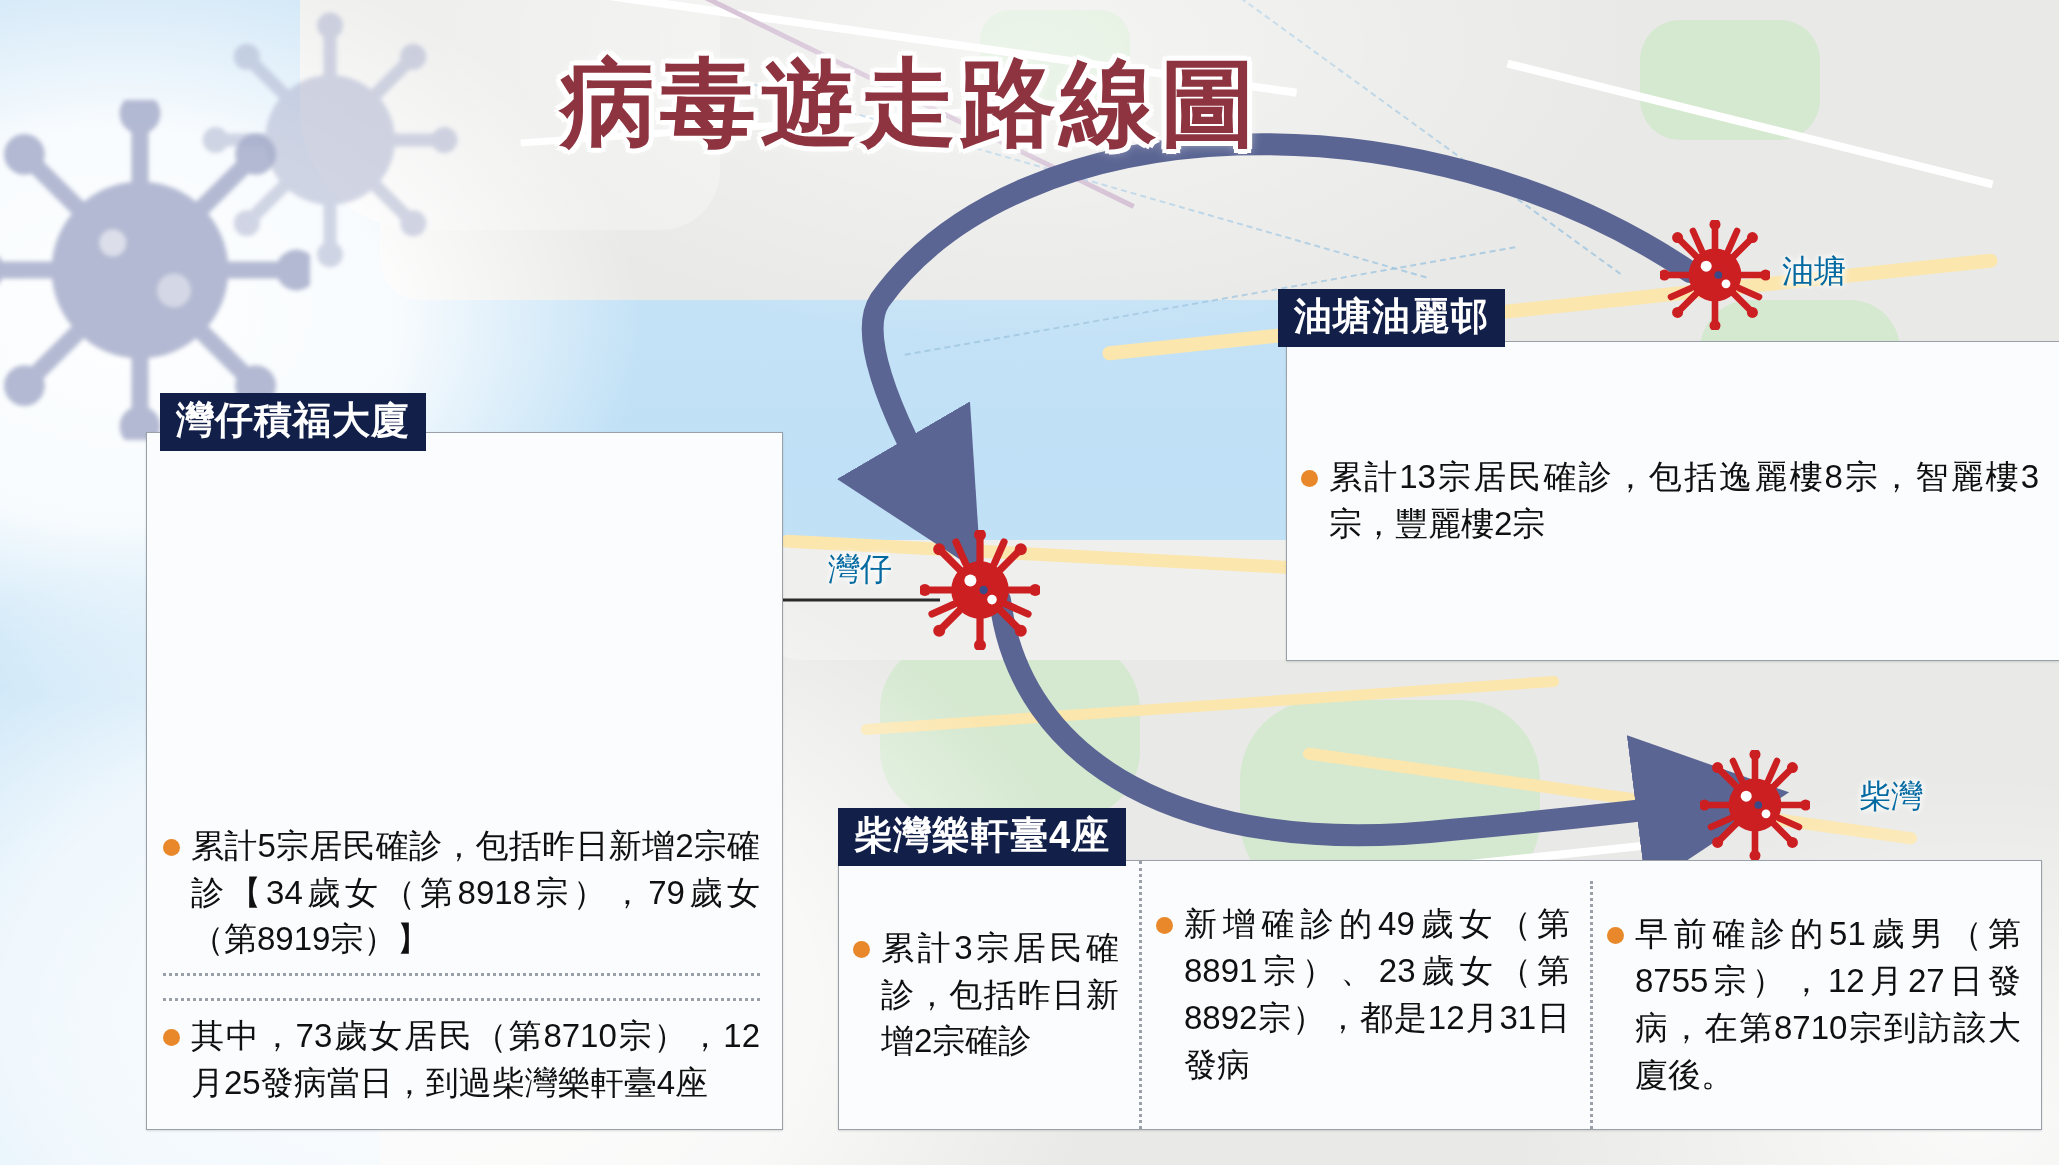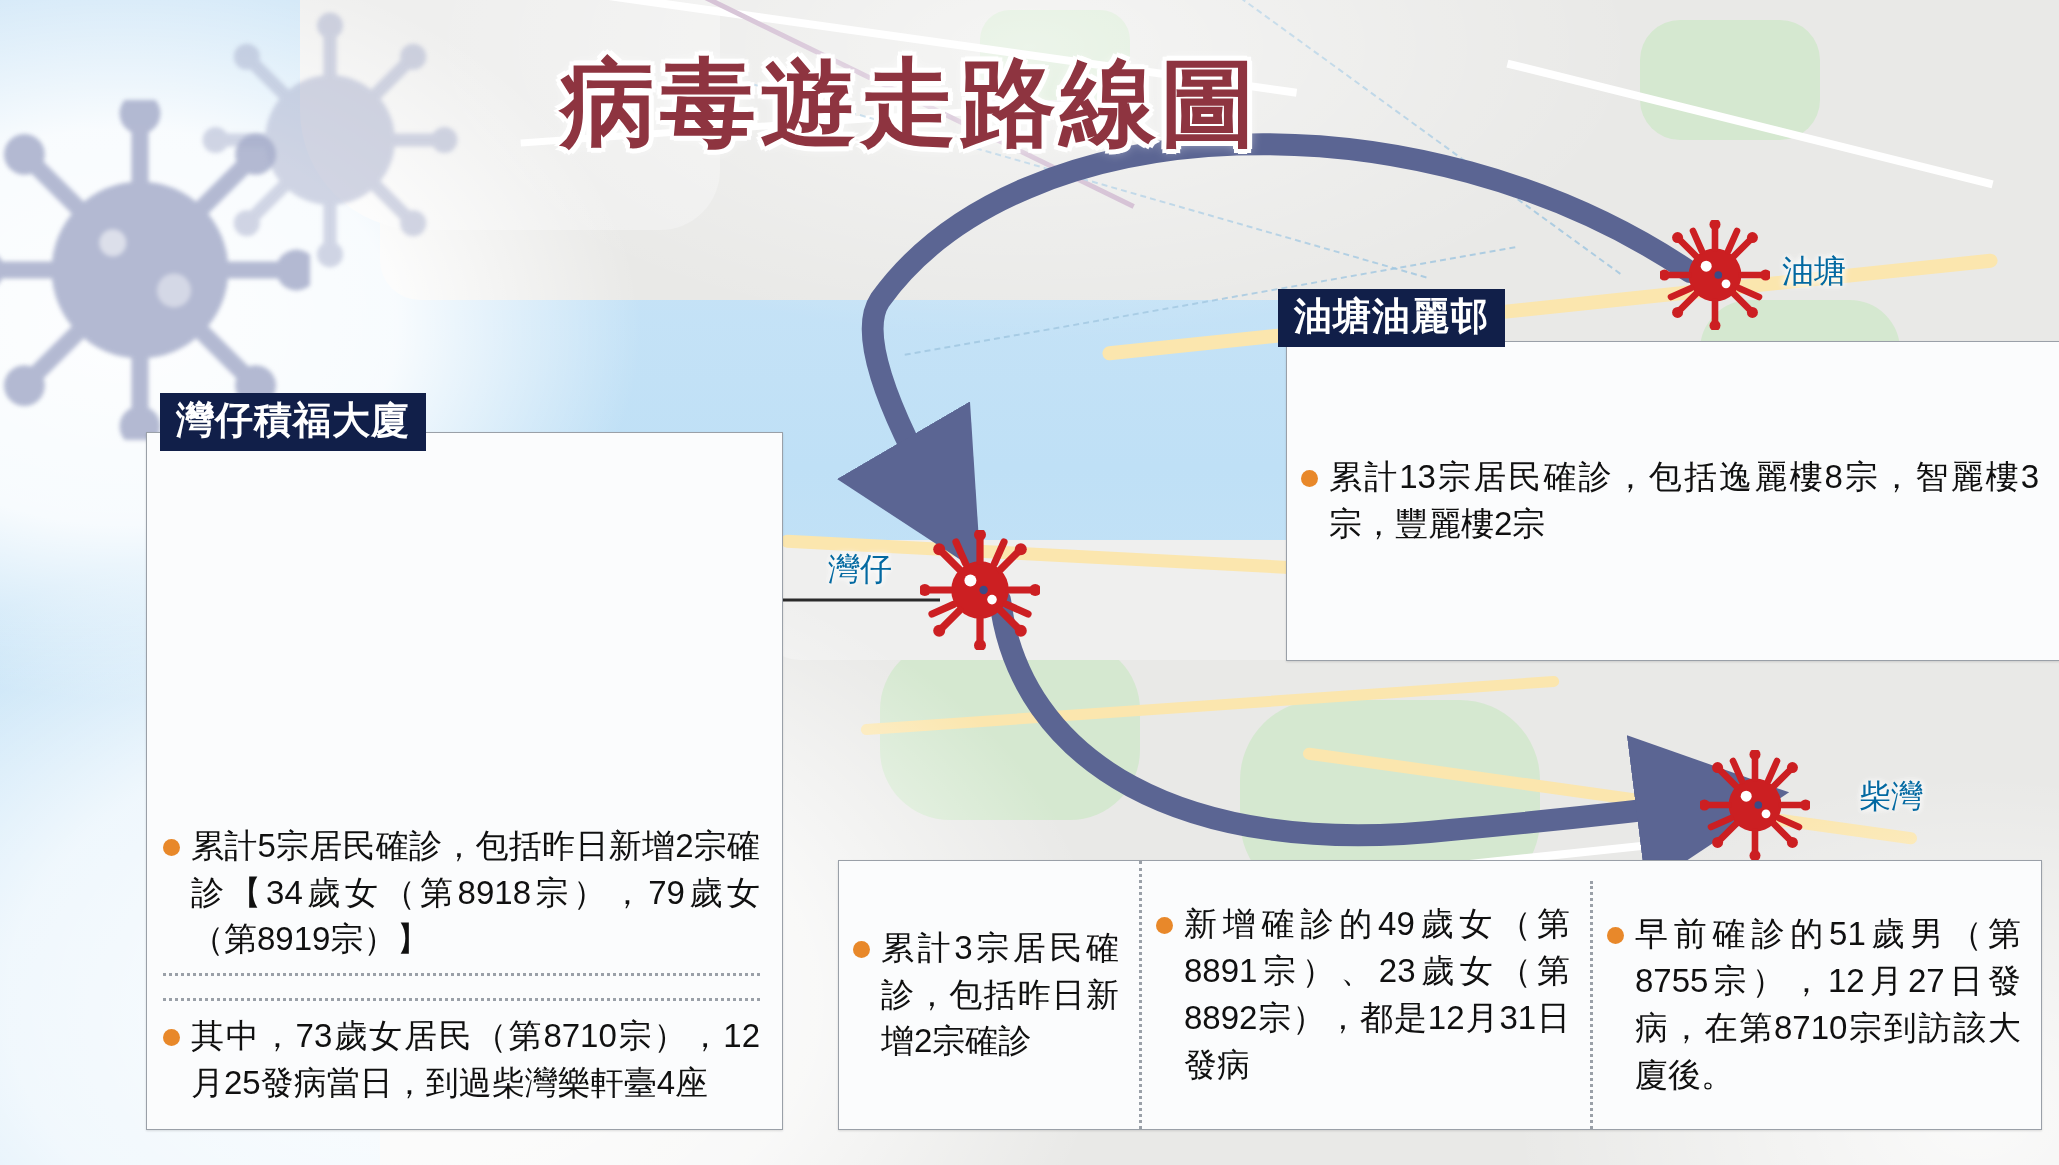--- a/index.html
+++ b/index.html
@@ -375,20 +375,21 @@
     <div class="box-body">
       <div class="col">
         <div class="bullet">
           <span class="dot"></span>
           <span class="btxt justify-all">累計13宗居民確診，包括逸麗樓8宗，智麗樓3宗，豐麗樓2宗</span>
         </div>
       </div>
     </div>
   </div>
 
+  <div class="box-head" style="left:838px;top:808px;z-index:5;">柴灣樂軒臺4座</div>
   <div class="box" style="left:838px;top:860px;width:1202px;height:268px;">
     <div class="box-body">
       <div class="col" style="flex:0 0 300px;">
         <div class="bullet">
           <span class="dot"></span>
           <span class="btxt justify-all">累計3宗居民確診，包括昨日新增2宗確診</span>
         </div>
       </div>
       <div class="col" style="flex:1 1 450px;">
         <div class="bullet">

